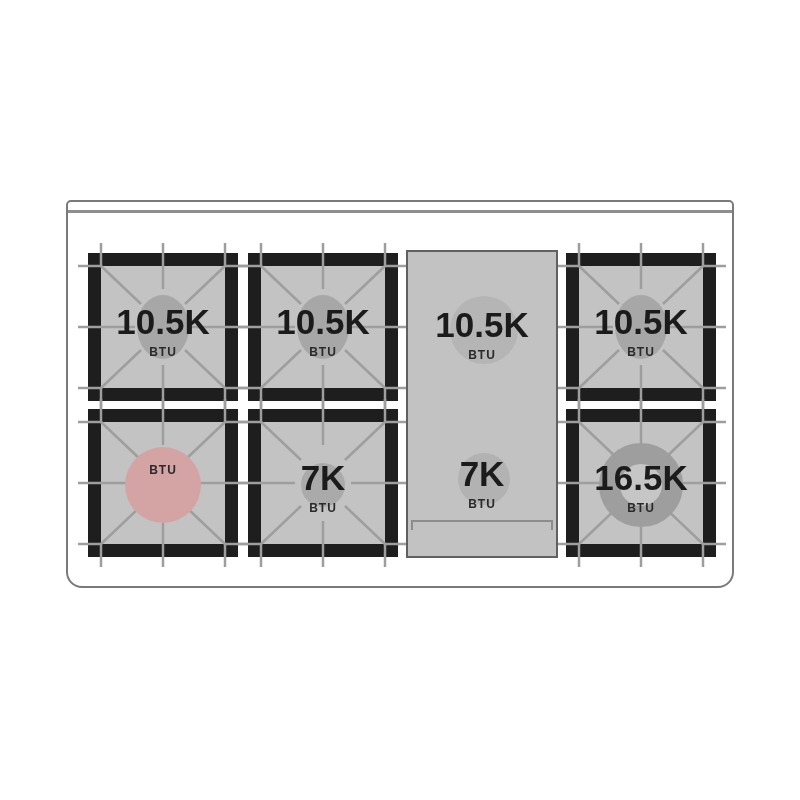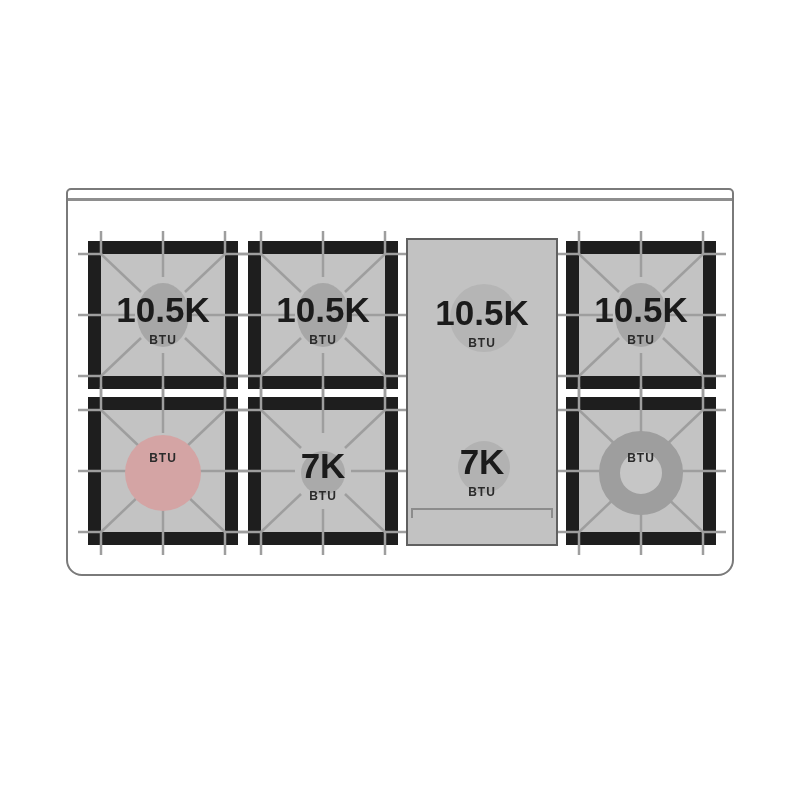--- a/index.html
+++ b/index.html
@@ -3,21 +3,21 @@
 <meta charset="utf-8">
 <style>
   * { margin:0; padding:0; box-sizing:border-box; }
   html,body { background:#ffffff; }
   .stage {
     position:relative; width:800px; height:800px; background:#ffffff;
     font-family:"Liberation Sans", sans-serif; overflow:hidden;
   }
   
   .cooktop {
-    position:absolute; left:66px; top:188px; width:668px; height:388px;
+    position:absolute; left:66px; top:200px; width:668px; height:388px;
     background:#ffffff; border:2px solid #7a7a7a;
     border-radius:5px 5px 16px 16px;
   }
   .top-trim {
     position:absolute; left:0; right:0; top:0; height:11px;
     border-bottom:3px solid #8e8e8e;
   }
   
   .grate {
     position:absolute; width:150px; height:148px; background:#1e1e1e;
@@ -163,20 +163,21 @@
       </div>
     </div>
 
     <div class="grate" style="left:498px; top:207px;">
       <div class="panel"></div>
       <svg class="lines" viewBox="0 0 170 168">
           <use href="#grate-pattern"></use>
         </svg>
       <div class="cap cap-ring"></div>
       <div class="label">
+        <span class="value">16.5K</span>
         <span class="unit">BTU</span>
       </div>
     </div>
 
     <div class="griddle">
       <div class="cap cap-griddle-top"></div>
       <div class="cap cap-griddle-bottom"></div>
       <div class="label label-top">
         <span class="value">10.5K</span>
         <span class="unit">BTU</span>

